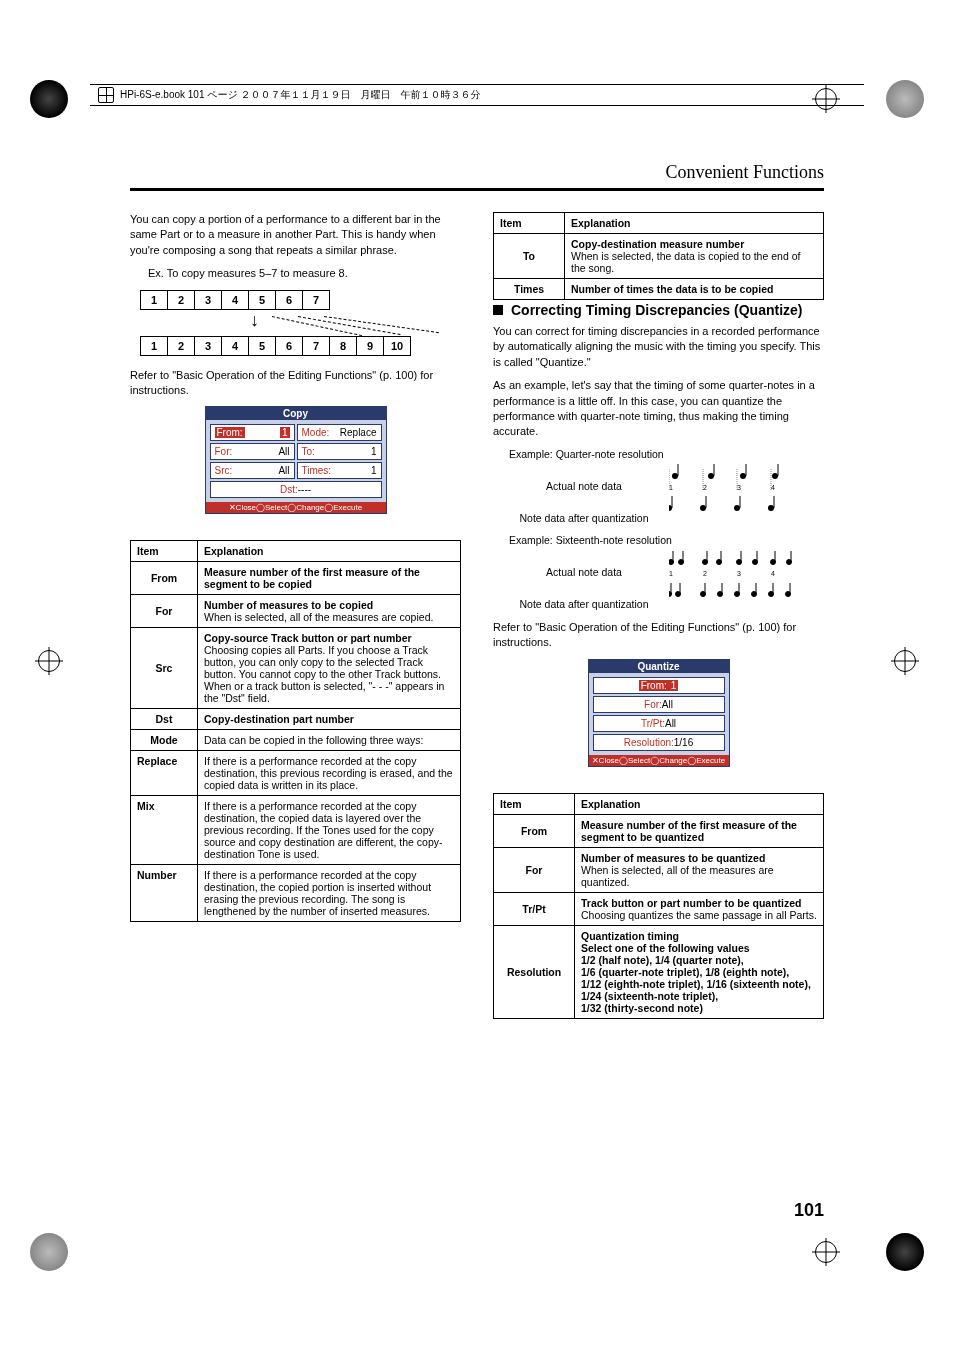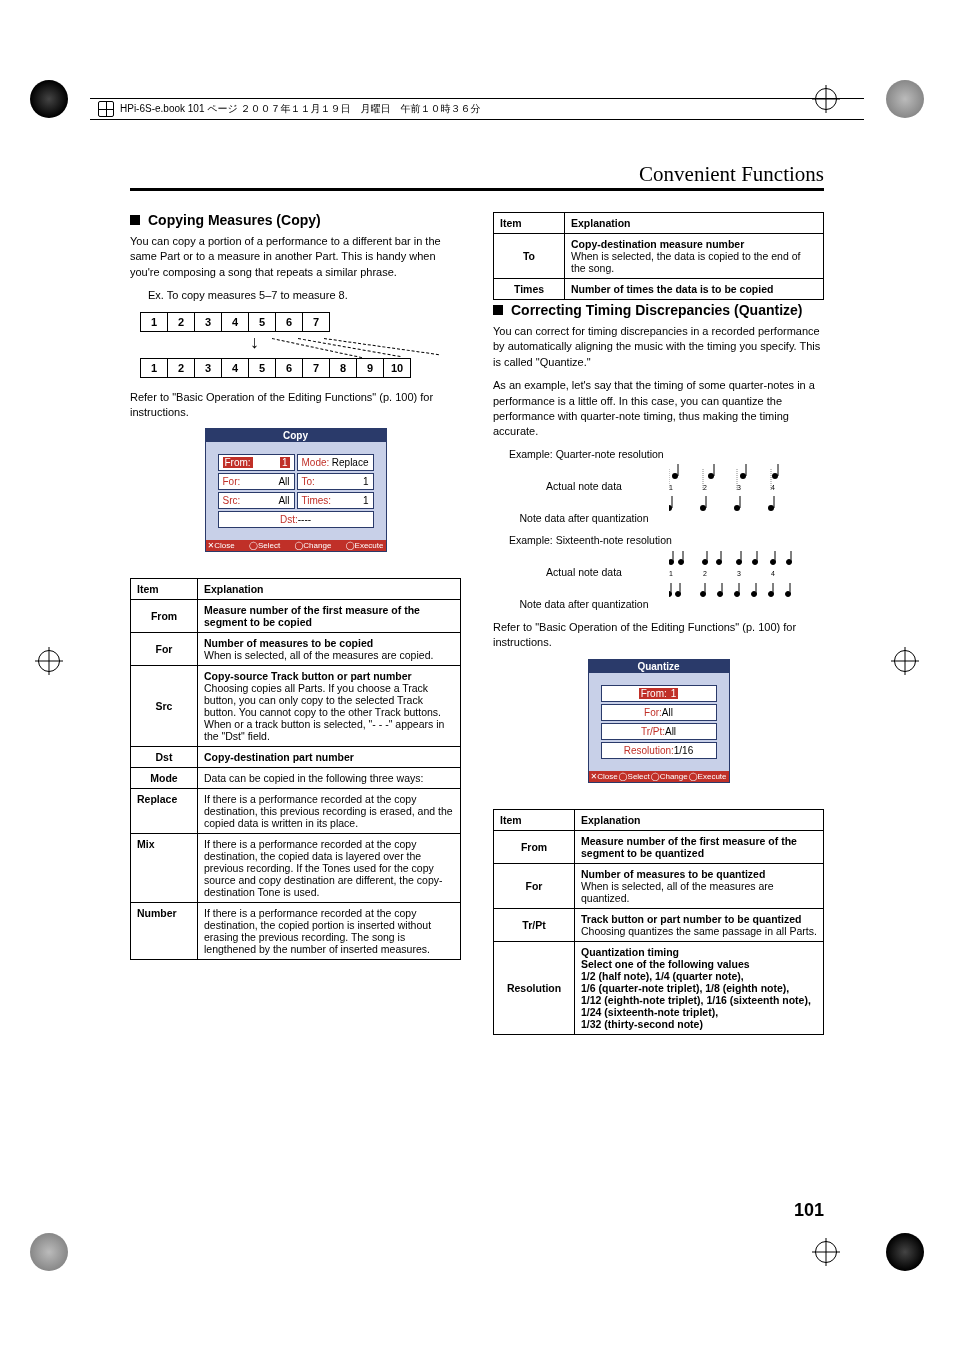--- a/index.html
+++ b/index.html
@@ -47,21 +47,21 @@
     background: radial-gradient(circle at center, #bbb 0%, #888 70%);
     border-radius:50%;
   }
   .side-grey-bl {
     position:absolute; bottom:80px; left:30px; width:38px; height:38px;
     background: radial-gradient(circle at center, #bbb 0%, #888 70%);
     border-radius:50%;
   }
   .header-line {
     position: absolute;
-    top: 98px;
+    top: 84px;
     left: 90px;
     right: 90px;
     font-size: 10px;
     border-top: 0.5px solid #000;
     border-bottom: 0.5px solid #000;
     padding: 2px 8px;
     display:flex;
     align-items:center;
     gap:6px;
   }
@@ -81,21 +81,21 @@
     bottom: 140px;
     display: flex;
     gap: 32px;
   }
   .col {
     flex: 1;
     min-width: 0;
   }
   .section-header {
     text-align: left;
-    font-size: 21px;
+    font-size: 18px;
     font-weight: normal;
     font-family: "Times New Roman", serif;
     margin-bottom: 6px;
     position:absolute;
     top: -8px; right:0;
   }
   .thick-rule {
     border-top: 3px solid #000;
     position:absolute;
     top: 18px; left:0; right:0;
@@ -173,21 +173,21 @@
   }
   .screenshot .titlebar {
     background: #2a3a6a;
     color: #fff;
     text-align: center;
     padding: 1px 0;
     font-weight: bold;
     font-size:10px;
   }
   .screenshot .body {
-    padding: 12px;
+    padding: 4px;
     display:flex;
     flex-wrap:wrap;
     gap:2px;
   }
   .screenshot .cell {
     border:1px solid #2a3a6a;
     background:#fff;
     padding: 2px 4px;
     display:flex;
     justify-content:space-between;
@@ -195,21 +195,21 @@
   }
   .screenshot .cell-full { width: 100%; justify-content: center; }
   .screenshot .cell-half { width: calc(50% - 1px); }
   .screenshot .lbl { color:#c03028; font-weight:normal; }
   .screenshot .val { color:#000; }
   .screenshot .sel .lbl { background:#c03028; color:#fff; padding:0 2px; }
   .screenshot .sel .val { background:#c03028; color:#fff; padding:0 2px; }
   .screenshot .footer {
     background:#c03028; color:#fff;
     font-size:8px; padding:1px 2px;
-    display:flex; justify-content:space-between;
+    display:flex; justify-content:center;
   }
   .note-diagram {
     margin: 4px 0 10px 16px;
     font-size: 10.5px;
   }
   .note-diagram .row {
     display:flex; align-items:flex-end; gap:10px; margin:2px 0;text-align:center;
   }
   .note-diagram .label { width: 150px; }
   .notes-svg { height:30px; }
@@ -242,23 +242,20 @@
   <div class="header-line">
     <span>HPi-6S-e.book  101 ページ  ２００７年１１月１９日　月曜日　午前１０時３６分</span>
   </div>
 
   <div class="content">
     <div class="section-header">Convenient Functions</div>
     <div class="thick-rule"></div>
 
     <div class="col">
       <div class="col-inner">
-        <h3 class="sub inner-feature-head">
-          <span>Copying Measures (Copy)</span>
-        </h3>
         <p>You can copy a portion of a performance to a different bar in the same Part or to a measure in another Part. This is handy when you're composing a song that repeats a similar phrase.</p>
         <p class="indent">Ex. To copy measures 5–7 to measure 8.</p>
 
         <div class="measure-diagram">
           <div class="measure-row" id="mrow-top">
               <div class="measure-cell">1</div>
               <div class="measure-cell">2</div>
               <div class="measure-cell">3</div>
               <div class="measure-cell">4</div>
               <div class="measure-cell">5</div>

